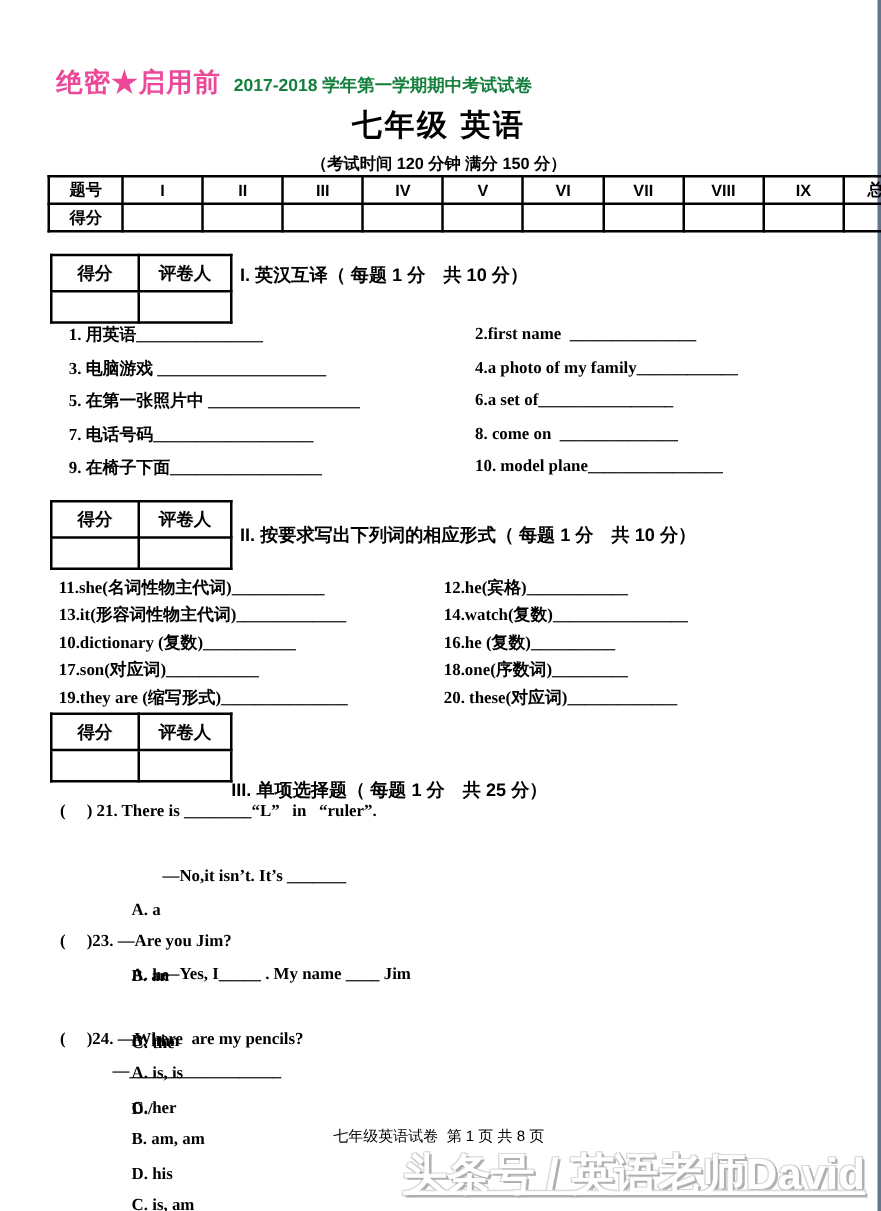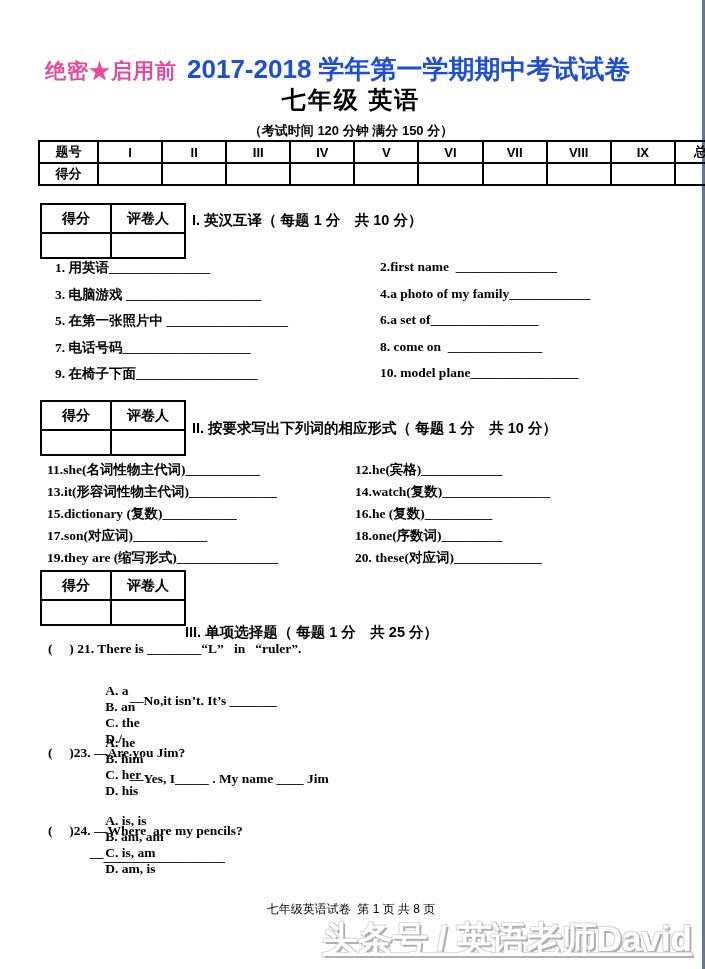--- a/index.html
+++ b/index.html
@@ -5,21 +5,21 @@
   html,body{margin:0;padding:0;}
   body{
     width:705px;height:969px;position:relative;background:#ffffff;
     font-family:"Liberation Serif",serif;color:#000;overflow:hidden;
   }
   .page{position:absolute;inset:0;background:#fff;border-right:3px solid #64748b;}
 
   
   .title-row{position:absolute;top:52px;left:45px;font-weight:bold;white-space:pre;}
   .secrecy{color:#ec4899;font-size:21px;font-family:"Liberation Sans",sans-serif;letter-spacing:1px;}
-  .main-title{color:#1d4ed8;font-size:26px;font-family:"Liberation Sans",sans-serif;margin-left:10px;}
+  .main-title{color:#15803d;font-size:14px;font-family:"Liberation Sans",sans-serif;margin-left:10px;}
   .subject-title{position:absolute;top:84px;left:0;width:100%;text-align:center;
     font-size:24px;font-weight:bold;font-family:"Liberation Sans",sans-serif;letter-spacing:2px;}
   .exam-info{position:absolute;top:122px;left:0;width:100%;text-align:center;
     font-size:13px;font-weight:bold;font-family:"Liberation Sans",sans-serif;}
 
   
   table{border-collapse:collapse;}
   .score-table{position:absolute;top:140px;left:38px;width:702px;table-layout:fixed;}
   .score-table td{border:2px solid #000;height:20px;text-align:center;
     font-weight:bold;font-size:13px;font-family:"Liberation Sans",sans-serif;padding:0;}
@@ -45,21 +45,21 @@
   #sec1-items{top:259px;left:55px;grid-template-columns:325px auto;grid-auto-rows:26.5px;}
   #sec2-items{top:461px;left:47px;grid-template-columns:308px auto;grid-auto-rows:22px;}
   .item{white-space:pre;}
 
   
   .mc{position:absolute;top:641px;left:48px;font-size:13.5px;font-weight:bold;}
   .mc-line{height:26px;white-space:pre;}
   .mc-line.ans{padding-left:82px;}
   .mc-line.ans-short{padding-left:42px;}
   .mc-line.opts{padding-left:37px;}
-  .opt{display:inline-block;min-width:74px;padding-right:8px;white-space:pre;}
+  .opt{display:inline-block;min-width:74px;padding-right:8px;white-space:pre;margin-top:37px;}
 
   .footer{position:absolute;top:901px;left:0;width:100%;text-align:center;
     font-size:12px;font-family:"Liberation Sans",sans-serif;white-space:pre;}
 
   .watermark{position:absolute;right:10px;top:916px;
     font-size:35px;font-weight:bold;font-family:"Liberation Sans",sans-serif;
     color:#ffffff;white-space:pre;
     text-shadow:2px 2px 0 #b0b0b0, -1px -1px 0 #dcdcdc, 1px -1px 0 #cfcfcf, -1px 1px 0 #cfcfcf;text-decoration:underline;}
 </style>
 </head>
@@ -139,21 +139,21 @@
           <td></td>
         </tr>
   </tbody>
     </table>
   <div id="sec2-title" class="sec-title">II. 按要求写出下列词的相应形式（ 每题 1 分　共 10 分）</div>
   <div id="sec2-items" class="items">
     <span class="item">11.she(名词性物主代词)___________</span>
     <span class="item">12.he(宾格)____________</span>
     <span class="item">13.it(形容词性物主代词)_____________</span>
     <span class="item">14.watch(复数)________________</span>
-    <span class="item">15.dictionary (复数)___________</span>
+    <span class="item">10.dictionary (复数)___________</span>
     <span class="item">16.he (复数)__________</span>
     <span class="item">17.son(对应词)___________</span>
     <span class="item">18.one(序数词)_________</span>
     <span class="item">19.they are (缩写形式)_______________</span>
     <span class="item">20. these(对应词)_____________</span>
   </div>
 
   <table class="grader-box" style="top:570px;">
     <tbody>
         <tr class="hdr">

